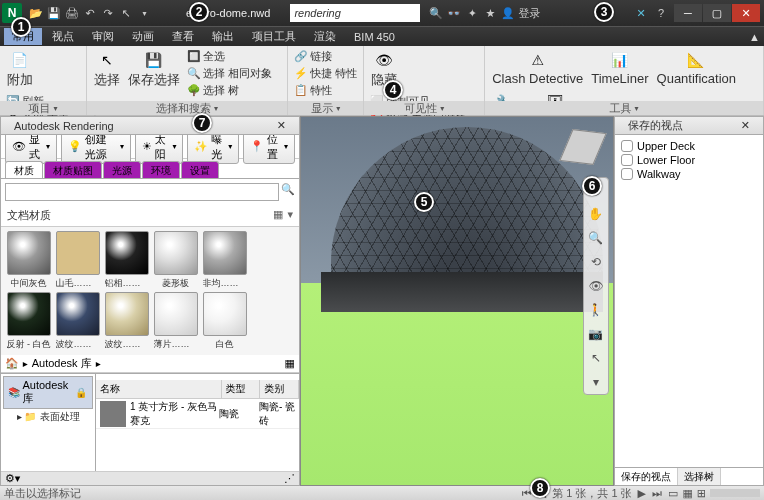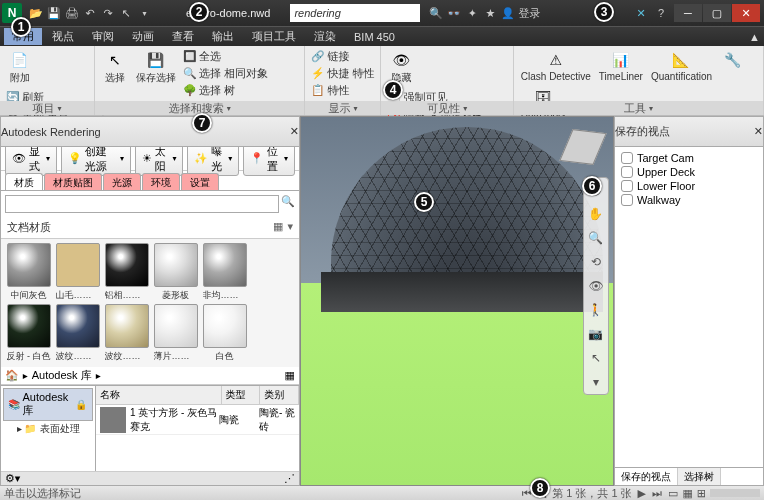--- a/index.html
+++ b/index.html
@@ -16,51 +16,51 @@
 .win-btn.close{background:#c0392b;}
 .menubar{height:20px;background:linear-gradient(#3a3a3a,#2a2a2a);display:flex;align-items:center;color:#ddd;padding:0 4px;gap:2px;border-top:1px solid #555;}
 .menu-item{padding:1px 8px;}
 .menu-item.active{background:#8aa7d6;color:#000;}
 .ribbon{height:70px;background:#ededed;border-bottom:1px solid #bbb;display:flex;}
 .ribbon-panel{border-right:1px solid #ccc;padding:2px 4px 0 4px;display:flex;flex-direction:column;position:relative;}
 .panel-title{position:absolute;bottom:0;left:0;right:0;height:14px;background:#d8d8d8;color:#555;text-align:center;font-size:10px;display:flex;align-items:center;justify-content:center;gap:3px;}
 .panel-body{display:flex;gap:2px;height:54px;align-items:flex-start;flex-wrap:wrap;}
 .rbtn{display:flex;flex-direction:column;align-items:center;justify-content:center;padding:2px 3px;min-width:32px;}
 .rbtn .ico{width:20px;height:20px;display:flex;align-items:center;justify-content:center;font-size:14px;}
-.rbtn .lbl{font-size:10px;color:#333;margin-top:1px;white-space:nowrap;}
+.rbtn .lbl{font-size:13px;color:#333;margin-top:1px;white-space:nowrap;}
 .small-row{display:flex;flex-direction:column;gap:0;}
 .small-btn{display:flex;align-items:center;gap:2px;padding:0 2px;height:17px;font-size:10px;color:#333;white-space:nowrap;}
 .small-btn .mini-ico{width:14px;height:14px;display:flex;align-items:center;justify-content:center;font-size:11px;}
 .quickfind{width:60px;height:16px;background:#fff;border:1px solid #aaa;font-style:italic;color:#999;font-size:10px;padding:0 2px;display:flex;align-items:center;}
 
 .content{position:absolute;top:116px;left:0;right:0;bottom:14px;display:flex;}
 .render-panel{width:300px;background:#fff;border:1px solid #aaa;display:flex;flex-direction:column;}
-.panel-hdr{height:30px;background:linear-gradient(#eee,#ddd);border-bottom:1px solid #aaa;display:flex;align-items:center;padding:0 0;color:#333;position:relative;}
+.panel-hdr{height:18px;background:linear-gradient(#eee,#ddd);border-bottom:1px solid #aaa;display:flex;align-items:center;padding:0 13px;color:#333;position:relative;}
 .panel-hdr .x{margin-left:auto;}
 .render-tb{height:24px;display:flex;align-items:center;gap:4px;padding:2px 4px;border-bottom:1px solid #ccc;}
 .tb-btn{background:linear-gradient(#fff,#e8e8e8);border:1px solid #aaa;border-radius:3px;padding:1px 6px;display:flex;align-items:center;gap:3px;font-size:10px;}
 .render-tabs{height:20px;display:flex;border-bottom:1px solid #aaa;padding:2px 4px 0 4px;gap:0;}
-.rtab{padding:2px 8px;border:1px solid #aaa;border-bottom:none;background:#fca5a5;font-size:10px;border-radius:3px 3px 0 0;margin-right:1px;}
+.rtab{padding:2px 8px;border:1px solid #aaa;border-bottom:none;background:#a21caf;font-size:10px;border-radius:3px 3px 0 0;margin-right:1px;}
 .rtab.active{background:#fff;}
 .search-row{padding:4px;display:flex;gap:2px;}
 .search-field{flex:1;height:18px;border:1px solid #aaa;background:#fff;}
 .section-lbl{padding:3px 6px;font-size:10px;color:#333;display:flex;align-items:flex-start;border-bottom:1px solid #ccc;}
 .section-lbl .tools{margin-left:auto;display:flex;gap:4px;color:#666;}
 .mat-grid{display:flex;flex-wrap:wrap;padding:4px;gap:2px;background:#f5f5f5;overflow:hidden;}
 .mat{width:47px;display:flex;flex-direction:column;align-items:center;}
 .mat .swatch{width:44px;height:44px;border:1px solid #999;border-radius:2px;}
 .mat .name{font-size:9px;color:#333;margin-top:2px;overflow:hidden;white-space:nowrap;text-overflow:ellipsis;width:44px;text-align:center;}
 .sphere{border-radius:50%;background:radial-gradient(circle at 35% 30%, #fff 5%, var(--c1) 40%, var(--c2) 100%);}
 .flat{background:var(--c1);}
 
 .lib-section{border-top:1px solid #aaa;display:flex;flex:1;min-height:0;}
 .lib-tree{width:95px;background:#fff;border-right:1px solid #aaa;padding:2px;overflow:hidden;}
 .tree-hdr{background:#cfd8e8;padding:2px 4px;font-size:10px;border:1px solid #aaa;display:flex;align-items:center;gap:2px;}
 .tree-item{padding:1px 2px 1px 14px;font-size:10px;color:#333;display:flex;align-items:center;gap:2px;}
-.lib-list{flex:1;overflow:hidden;}
+.lib-list{flex:1;overflow:hidden;margin-top:6px;}
 .lib-head{display:flex;background:#eee;border-bottom:1px solid #ccc;}
 .lib-head div{padding:2px 4px;font-size:10px;border-right:1px solid #ccc;}
 .lib-row{display:flex;align-items:center;border-bottom:1px solid #eee;height:30px;}
 .lib-row .thumb{width:26px;height:26px;background:#888;margin:0 4px;}
 .lib-row .n{flex:1;font-size:10px;}
 .lib-row .t{width:40px;font-size:10px;}
 .crumb{height:18px;display:flex;align-items:center;padding:0 4px;gap:4px;border-bottom:1px solid #ccc;font-size:10px;background:#fff;}
 
 .viewport{flex:1;position:relative;background:linear-gradient(#6b7a8a 0%,#8a98a6 45%,#b4f078 45%,#a6e86e 100%);border:1px solid #888;overflow:hidden;}
 .dome{position:absolute;top:10px;left:30px;right:10px;height:180px;background:radial-gradient(ellipse at 50% 100%,#3a4048 20%,#525b65 60%,#6b7580 90%);border-radius:160px 160px 0 0;overflow:hidden;}
@@ -433,24 +433,20 @@
   </div>
 
   <div class="saved-panel">
     <div class="panel-hdr">
       <span>保存的视点</span>
       <span class="x">✕</span>
     </div>
     <div class="sv-list" id="svlist">
         <div class="sv-item">
           <span class="ico"></span>
-          <span>Target Cam</span>
-        </div>
-        <div class="sv-item">
-          <span class="ico"></span>
           <span>Upper Deck</span>
         </div>
         <div class="sv-item">
           <span class="ico"></span>
           <span>Lower Floor</span>
         </div>
         <div class="sv-item">
           <span class="ico"></span>
           <span>Walkway</span>
         </div>

